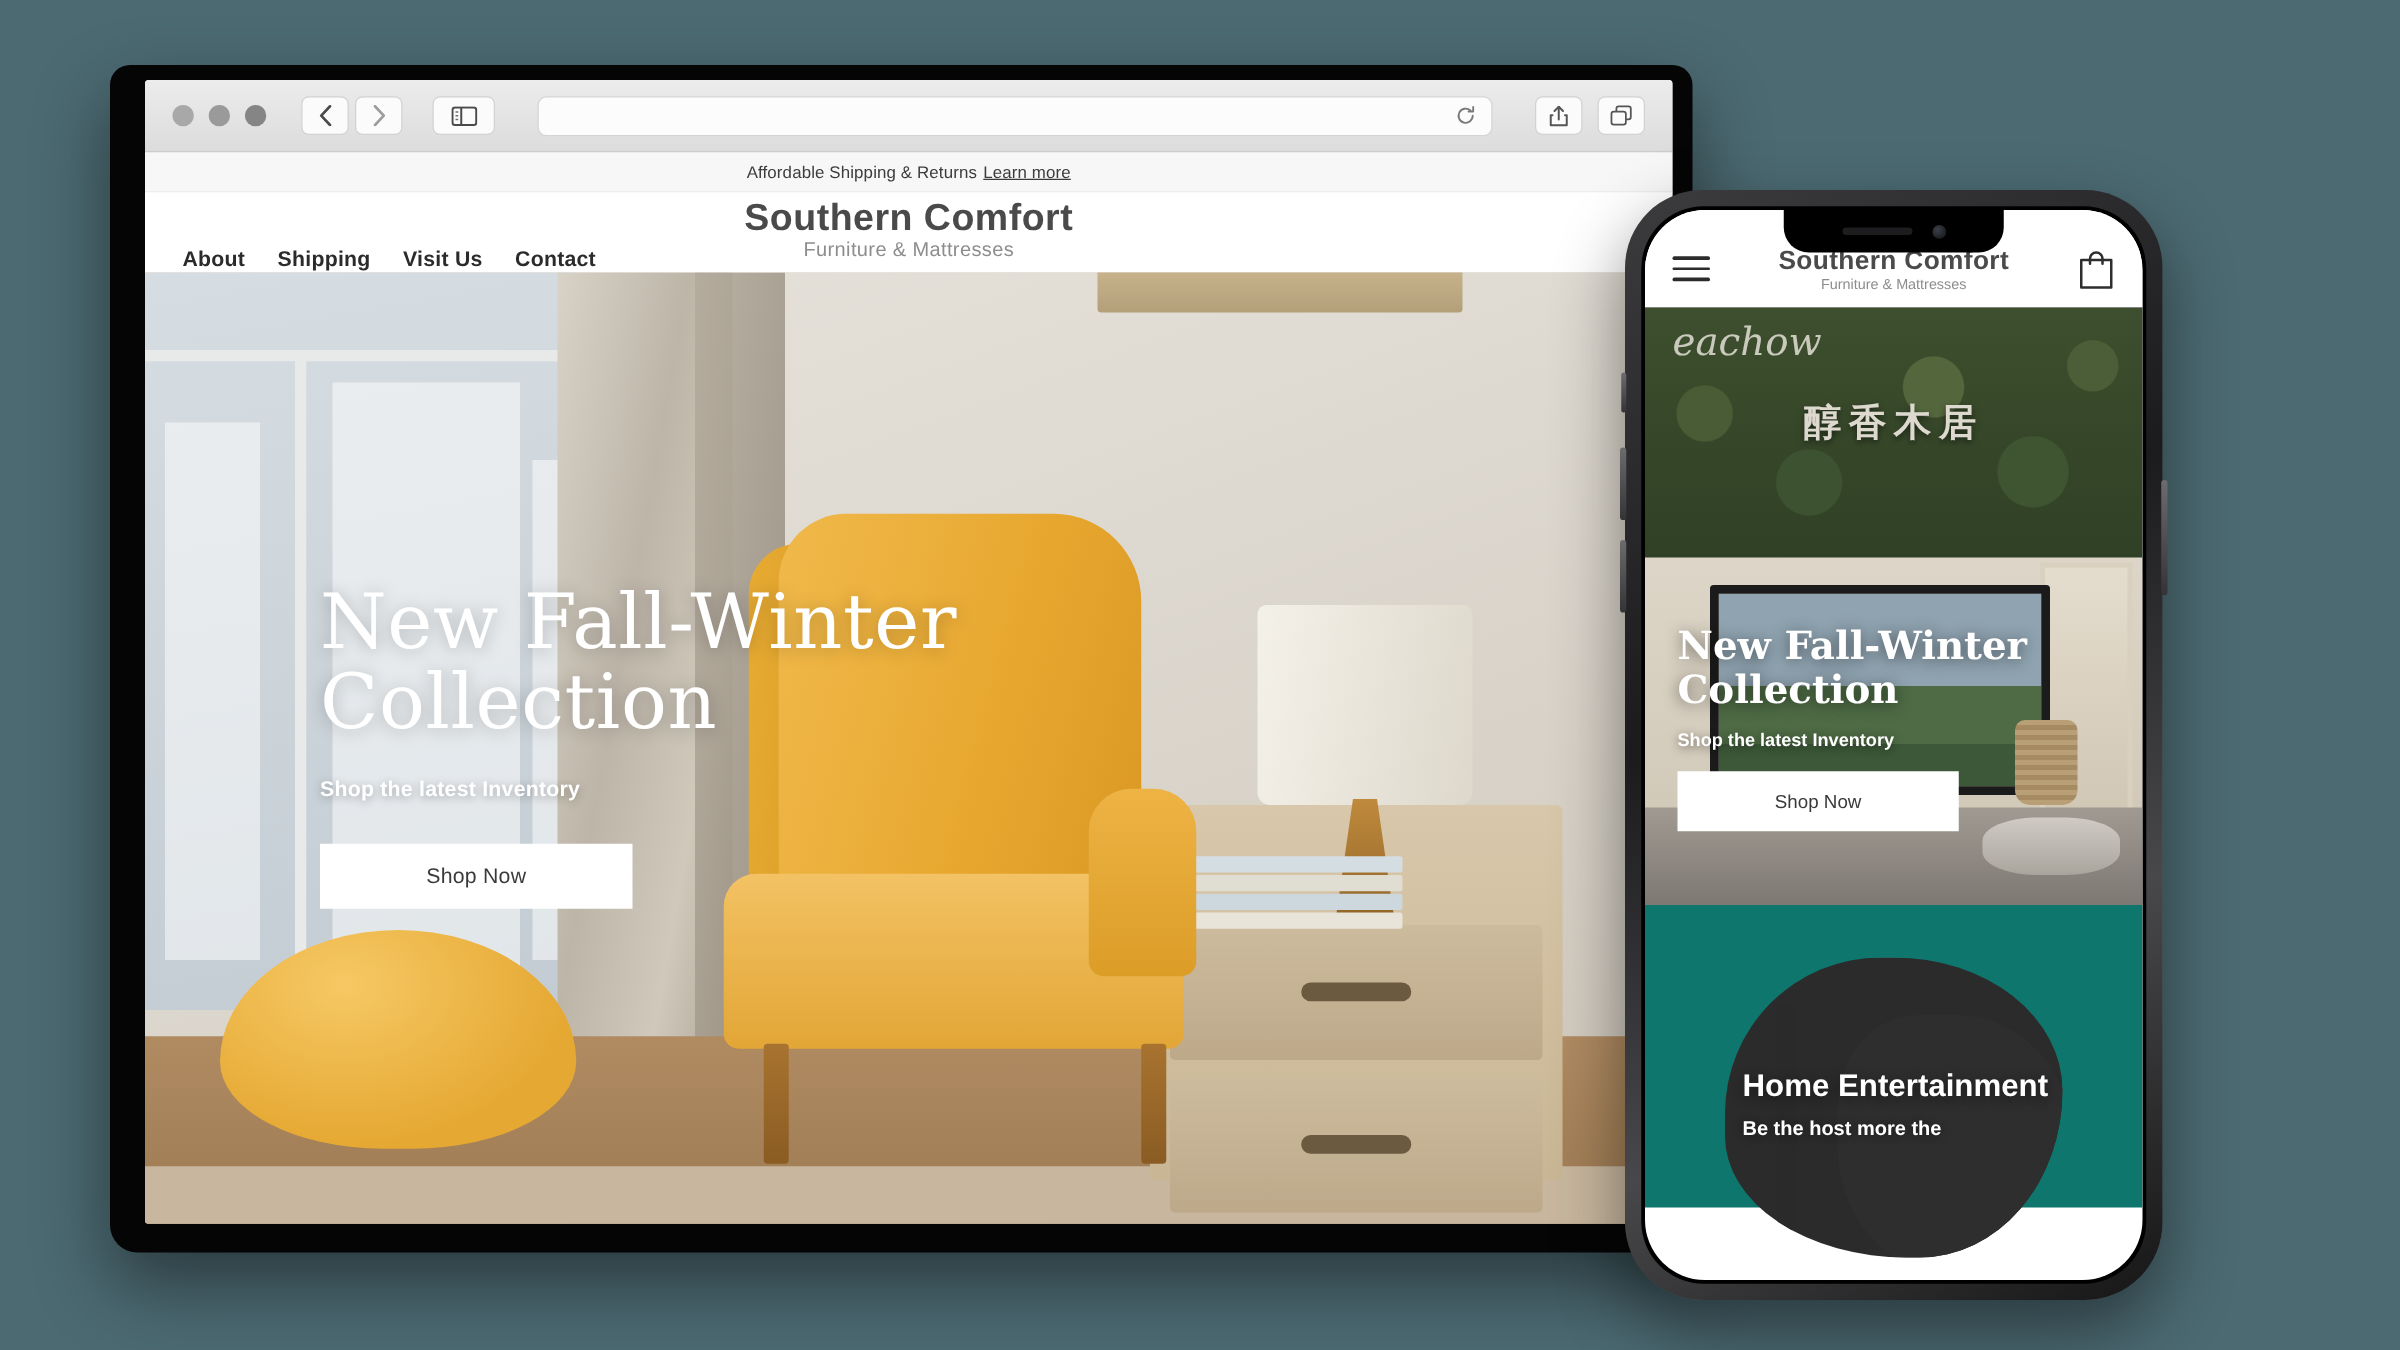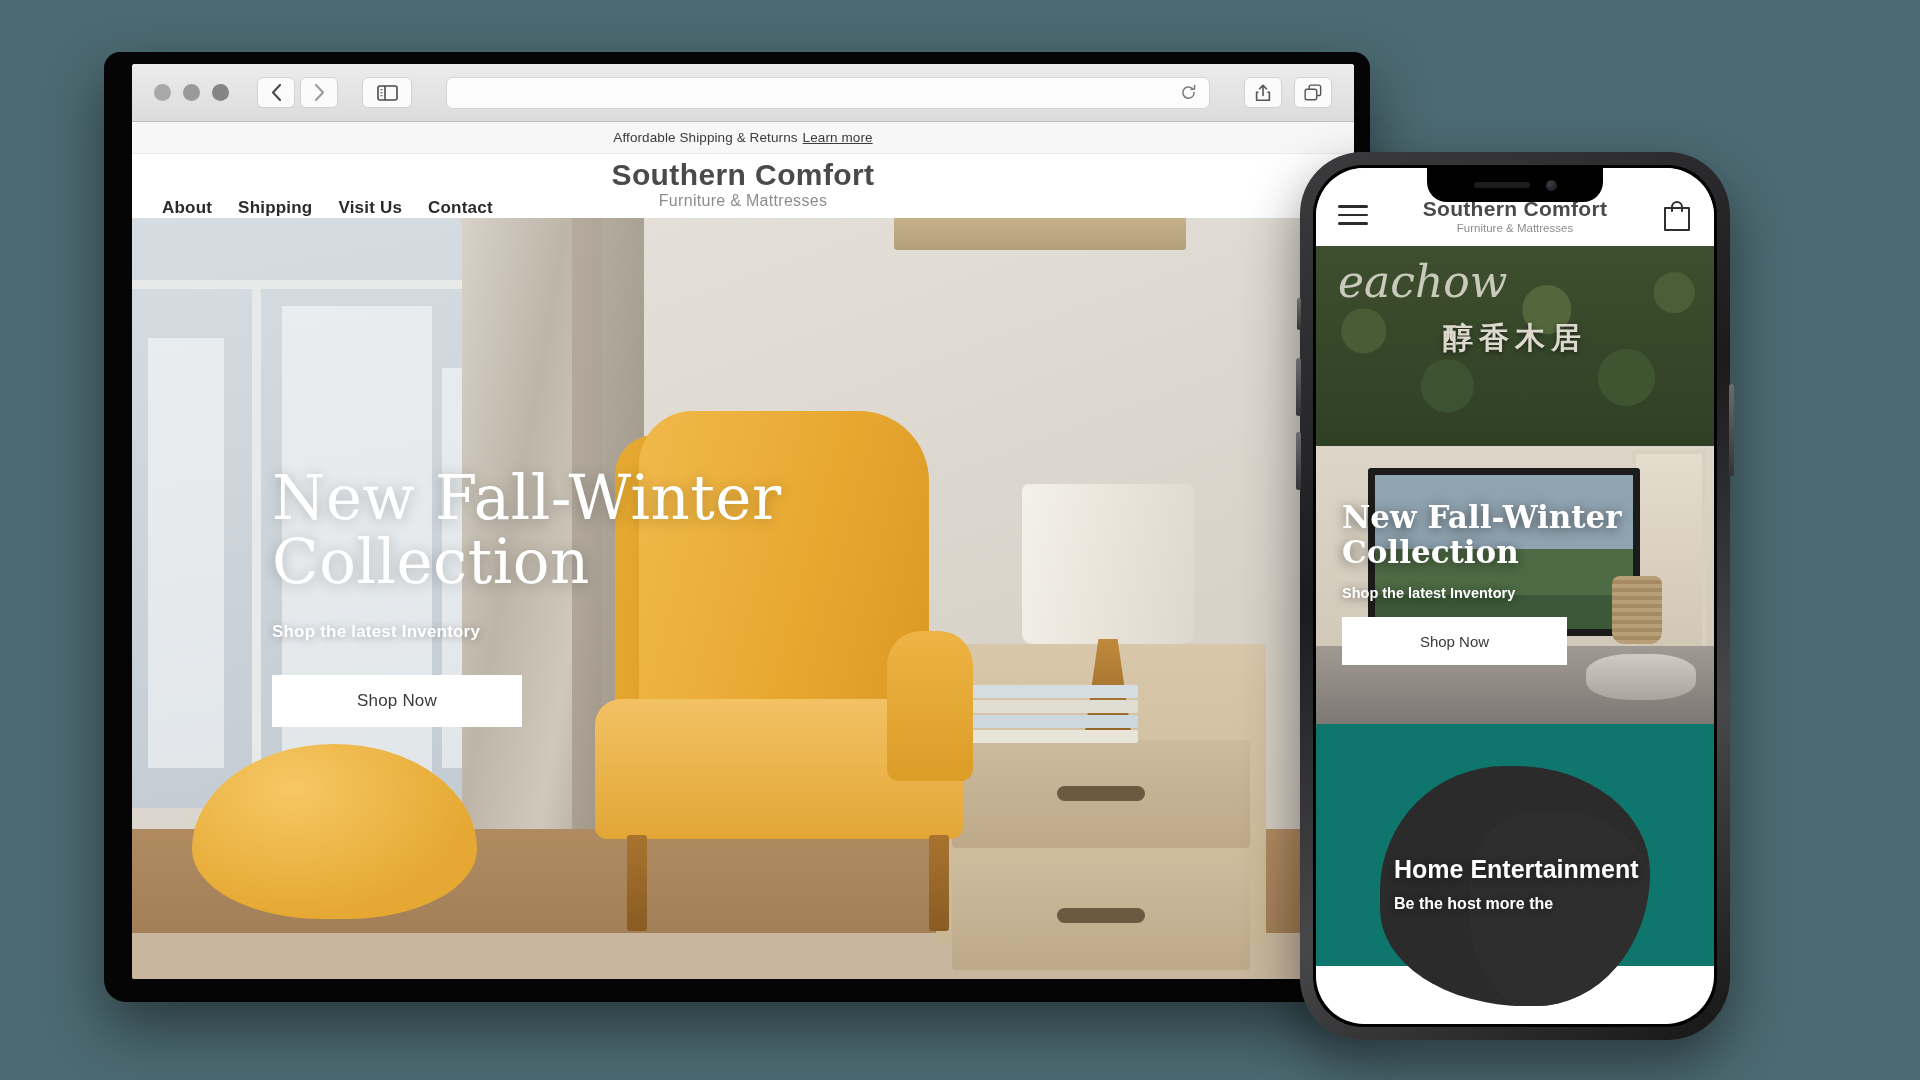--- a/index.html
+++ b/index.html
@@ -6,21 +6,21 @@
   html, body {
     width:1920px; height:1080px;
     background:#4c6a72;
     font-family:"Liberation Sans", sans-serif;
     overflow:hidden;
   }
   .stage { position:relative; width:1920px; height:1080px; }
 
   
   .laptop {
-    position:absolute; left:104px; top:52px;
+    position:absolute; left:88px; top:52px;
     width:1266px; height:950px;
     background:#050505;
     border-radius:16px 16px 22px 22px;
     box-shadow:0 26px 60px rgba(0,0,0,.45);
   }
   .laptop-screen {
     position:absolute; left:28px; top:12px;
     width:1222px; height:915px;
     background:#fff; overflow:hidden;
     border-radius:3px;
@@ -280,21 +280,21 @@
       radial-gradient(circle at 78% 62%, #3f5531 0 28px, transparent 29px),
       radial-gradient(circle at 90% 22%, #4c5e37 0 20px, transparent 21px),
       linear-gradient(#3d4f2e,#2f3f24);
   }
   .ph-sign {
     position:absolute; left:50%; transform:translateX(-50%); top:72px;
     font-size:30px; color:#ddd9cf; letter-spacing:6px;
     text-shadow:0 2px 5px rgba(0,0,0,.5); font-weight:700;
   }
   .ph-script {
-    position:absolute; left:22px; top:10px; font-size:44px; color:#e2dfd6;
+    position:absolute; left:22px; top:10px; font-size:31px; color:#e2dfd6;
     font-family:"DejaVu Serif", serif; font-style:italic; opacity:.85;
   }
   .ph-shelf {
     position:absolute; left:0; top:200px; width:100%; height:278px;
     background:linear-gradient(#ddd6c8,#cdc4b3);
   }
   .ph-tv {
     position:absolute; left:52px; top:222px; width:272px; height:168px;
     background:linear-gradient(#8fa3b0 0 48%, #4e6b45 48% 78%, #3c5838 78% 100%);
     border:7px solid #1b1b1b; border-radius:3px;

